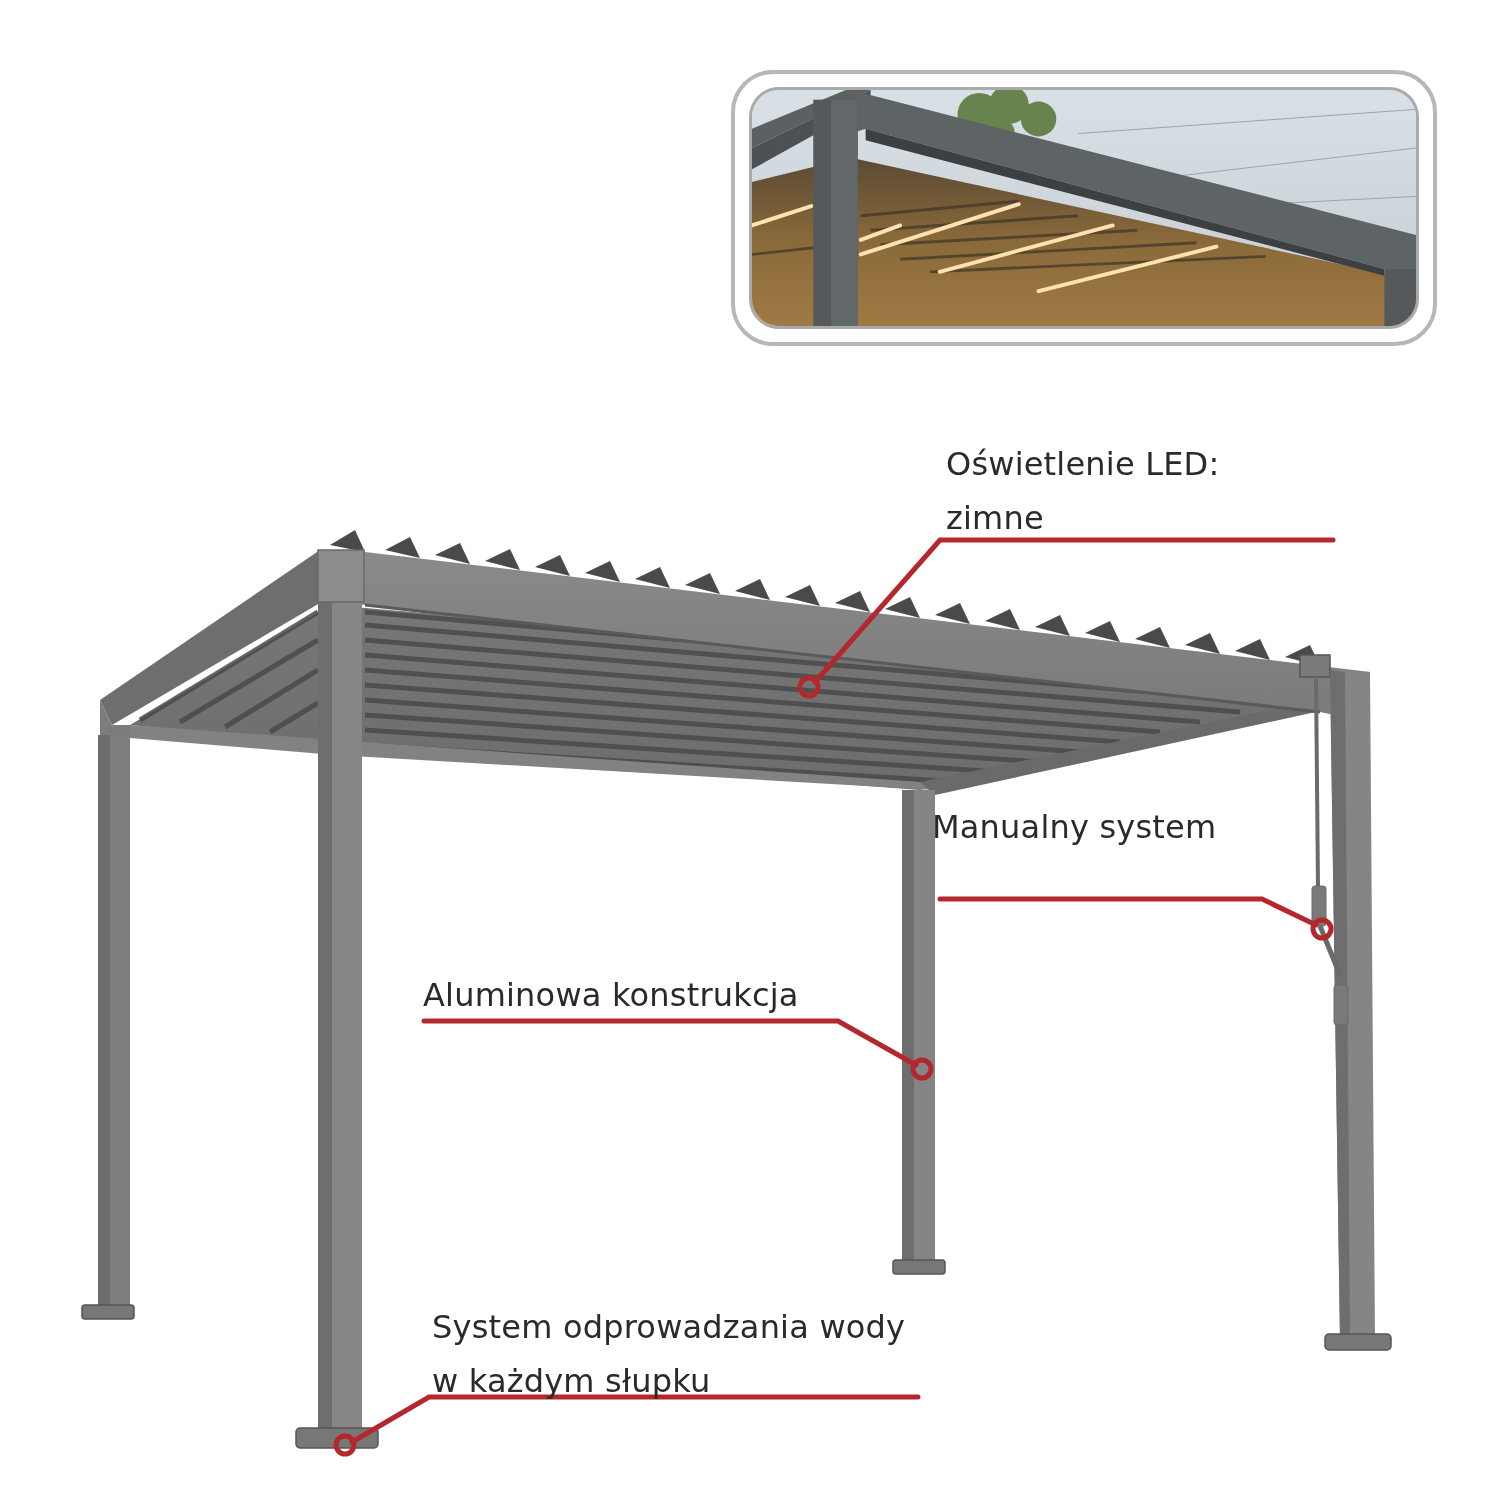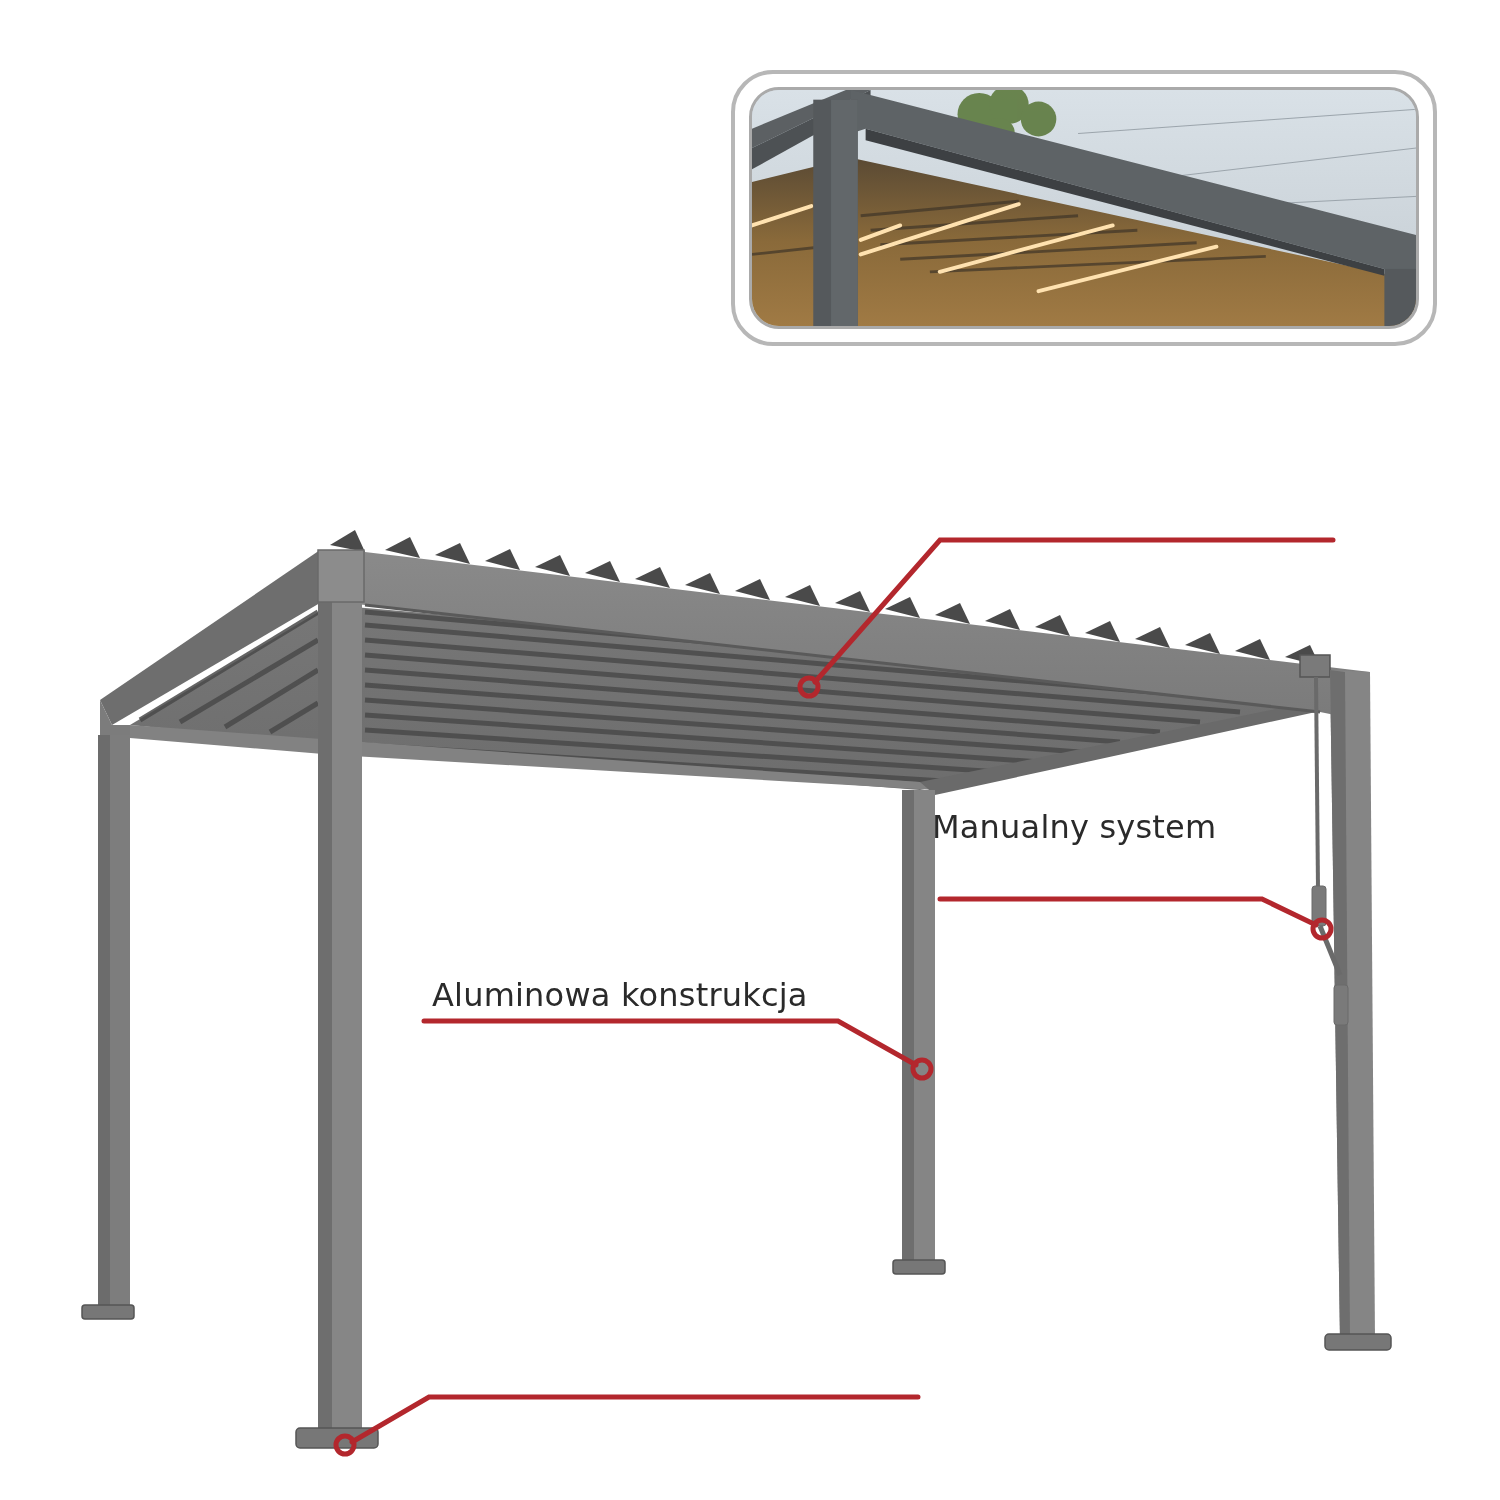--- a/index.html
+++ b/index.html
@@ -184,23 +184,31 @@
       <polyline points="918,1397 429,1397 352,1442"></polyline>
     </g>
     <g stroke="#b3272d" stroke-width="5" fill="none">
       <circle cx="809" cy="687" r="9"></circle>
       <circle cx="1322" cy="929" r="9"></circle>
       <circle cx="922" cy="1069" r="9"></circle>
       <circle cx="345" cy="1445" r="9"></circle>
     </g>
   </svg>
 
+  <div class="label" style="left:946px; top:437px;">
+    <span>Oświetlenie LED:</span>
+    <span>zimne</span>
+  </div>
 
   <div class="label" style="left:932px; top:800px;">
     <span>Manualny system</span>
   </div>
 
-  <div class="label" style="left:432px; top:968px;">
+  <div class="label" style="left:423px; top:968px;">
     <span>Aluminowa konstrukcja</span>
   </div>
 
+  <div class="label" style="left:432px; top:1300px;">
+    <span>System odprowadzania wody</span>
+    <span>w każdym słupku</span>
+  </div>
 
 </div>
 
 </body></html>

